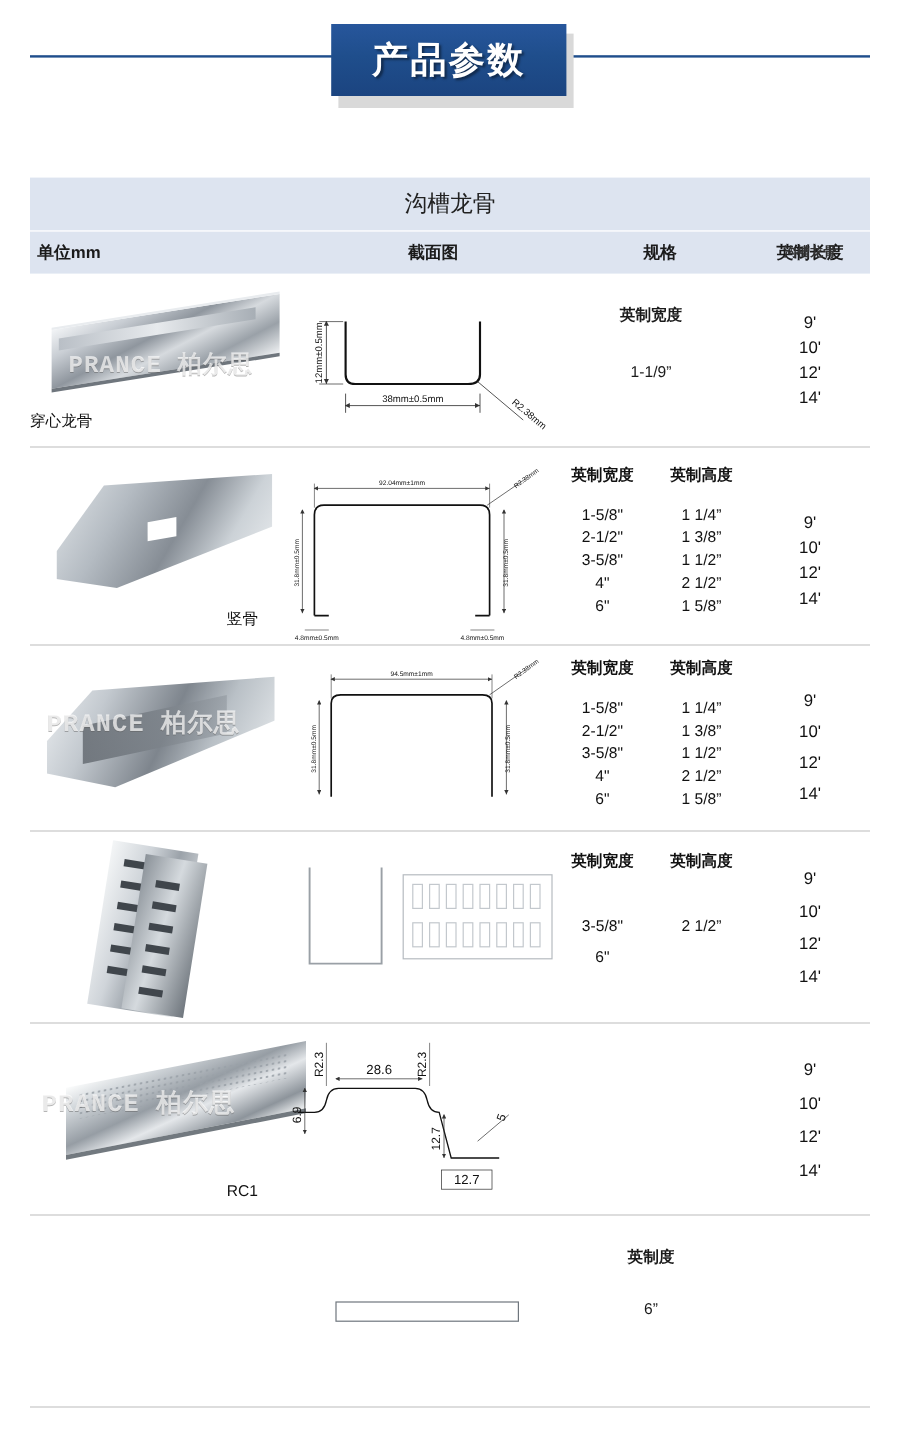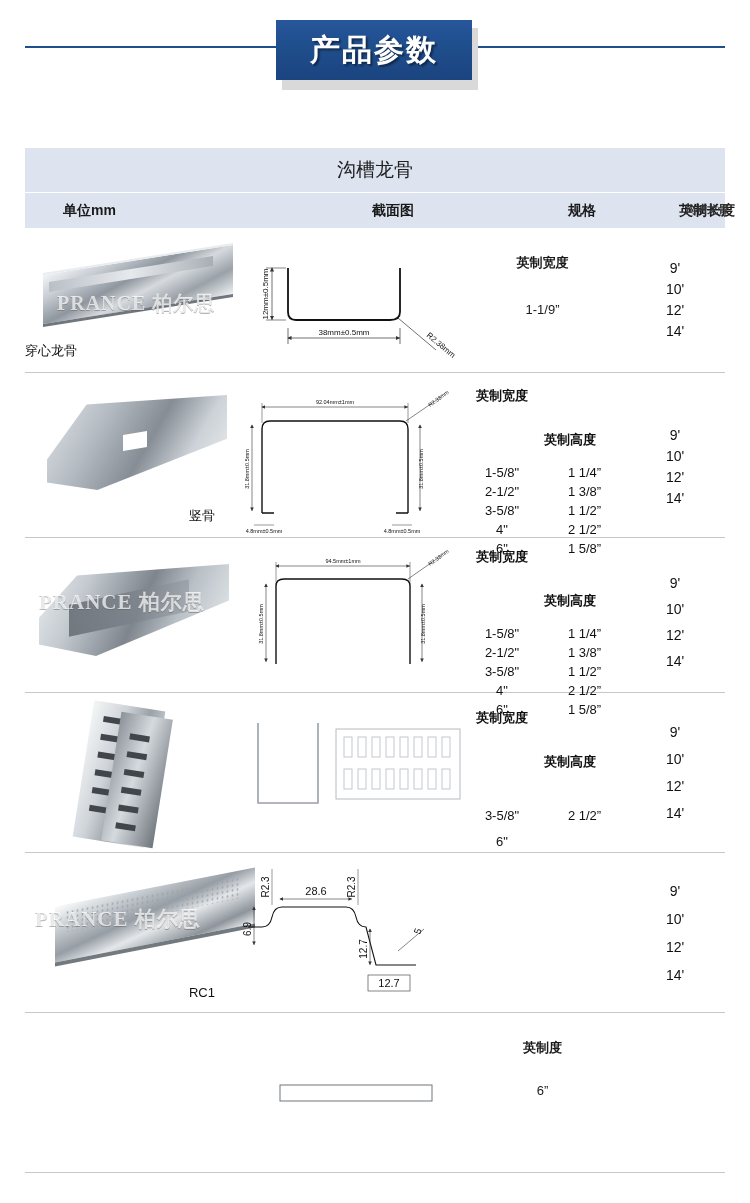--- a/index.html
+++ b/index.html
@@ -42,21 +42,21 @@
   .series-head {
     height: 44px; background: #dde4f0;
     display: flex; align-items: center; justify-content: center;
     font-size: 19px; color: #222;
   }
   .col-head {
     height: 36px; background: #dde4f0;
     border-top: 1px solid #ffffff;
     position: relative; font-size: 14px; font-weight: bold; color: #1a1a1a;
   }
-  .col-head span { position: absolute; top: 9px; margin-left: 32px; }
+  .col-head span { position: absolute; top: 9px; }
   .ch-unit   { left: 6px; }
   .ch-cross  { left: 246px; width: 180px; text-align: center; }
   .ch-spec   { left: 470px; width: 110px; text-align: center; }
   .ch-len    { left: 600px; width: 100px; text-align: center; }
 
   .note-custom {
     position: absolute; left: 600px; top: 88px; width: 100px;
     text-align: center; font-size: 11px; color: #333;
   }
 
@@ -152,33 +152,33 @@
   .metal-f {
     left: 60px; top: 14px; width: 160px; height: 120px;
     background: linear-gradient(150deg,#fafbfb 0%,#e3e6e9 35%,#c8cdd2 60%,#eef0f2 100%);
     clip-path: polygon(42% 0%, 100% 10%, 58% 100%, 0% 88%);
     border: 0;
   }
 
   
   .spec-head { display:flex; font-size:13px; font-weight:bold; color:#111; }
   .spec-head .h1 { width: 84px; text-align:center; }
-  .spec-head .h2 { width: 81px; text-align:left;margin-top:44px; }
+  .spec-head .h2 { width: 81px; text-align:center; }
   .spec-body { font-size:13px; color:#111; }
   .spec-line { display:flex; line-height:19px; }
   .spec-line .v1 { width: 84px; text-align:center; }
   .spec-line .v2 { width: 81px; text-align:center; }
   .single-head { text-align:center; font-size:13px; font-weight:bold; }
   .single-val  { text-align:center; font-size:13px; }
 
   .len-line { line-height: 21px; }
 
   
   .wm {
-    position: absolute; font-family: Liberation Serif, serif;
+    position: absolute; font-family: Liberation Mono, monospace;
     color: rgba(255,255,255,.72); font-weight: bold; letter-spacing: 1px;
     text-shadow: 0 1px 0 rgba(90,90,90,.45);
     pointer-events: none; white-space: nowrap;
   }
 </style>
 </head>
 <body>
 
 <div class="page">
 

